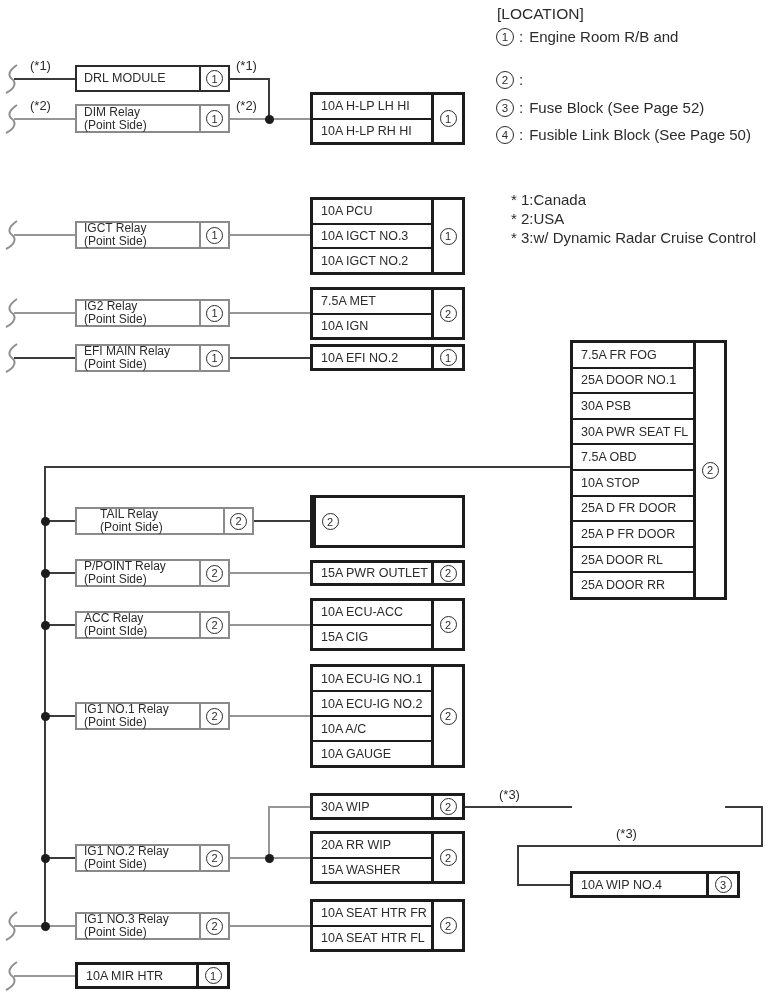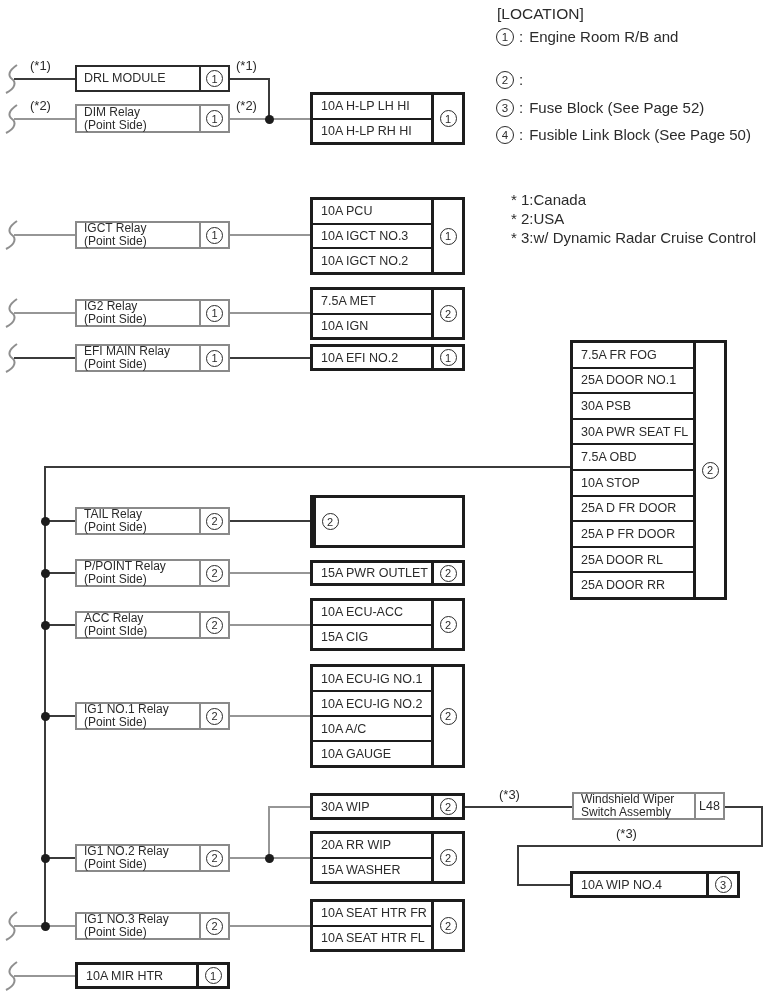--- a/index.html
+++ b/index.html
@@ -171,21 +171,21 @@
   </div>
   <div class="box relaybox" style="left:75px;top:344px;width:155px;height:28px;">
     <div class="rtext">
         <span>EFI MAIN Relay</span>
         <span>(Point Side)</span>
       </div>
     <div class="rcell">
         <span class="circ">1</span>
       </div>
   </div>
-  <div class="box relaybox" style="left:75px;top:507px;width:155px;height:28px;">
+  <div class="box relaybox" style="left:75px;top:507px;width:179px;height:28px;padding-left:16px;">
     <div class="rtext">
         <span>TAIL Relay</span>
         <span>(Point Side)</span>
       </div>
     <div class="rcell">
         <span class="circ">2</span>
       </div>
   </div>
   <div class="box relaybox" style="left:75px;top:559px;width:155px;height:28px;">
     <div class="rtext">
@@ -226,29 +226,20 @@
   <div class="box relaybox" style="left:75px;top:912px;width:155px;height:28px;">
     <div class="rtext">
         <span>IG1 NO.3 Relay</span>
         <span>(Point Side)</span>
       </div>
     <div class="rcell">
         <span class="circ">2</span>
       </div>
   </div>
 
-  <div class="box relaybox" style="left:572px;top:792px;width:153px;height:28px;">
-    <div class="rtext">
-        <span>Windshield Wiper</span>
-        <span>Switch Assembly</span>
-      </div>
-    <div class="rcell codecell">
-        <span>L48</span>
-      </div>
-  </div>
 
   <div class="box fusebox" style="left:310px;top:92px;width:155px;height:53px;">
     <div class="rows">
       <div class="frow">
           <span>10A H-LP LH HI</span>
         </div>
       <div class="frow">
           <span>10A H-LP RH HI</span>
         </div>
     </div>

